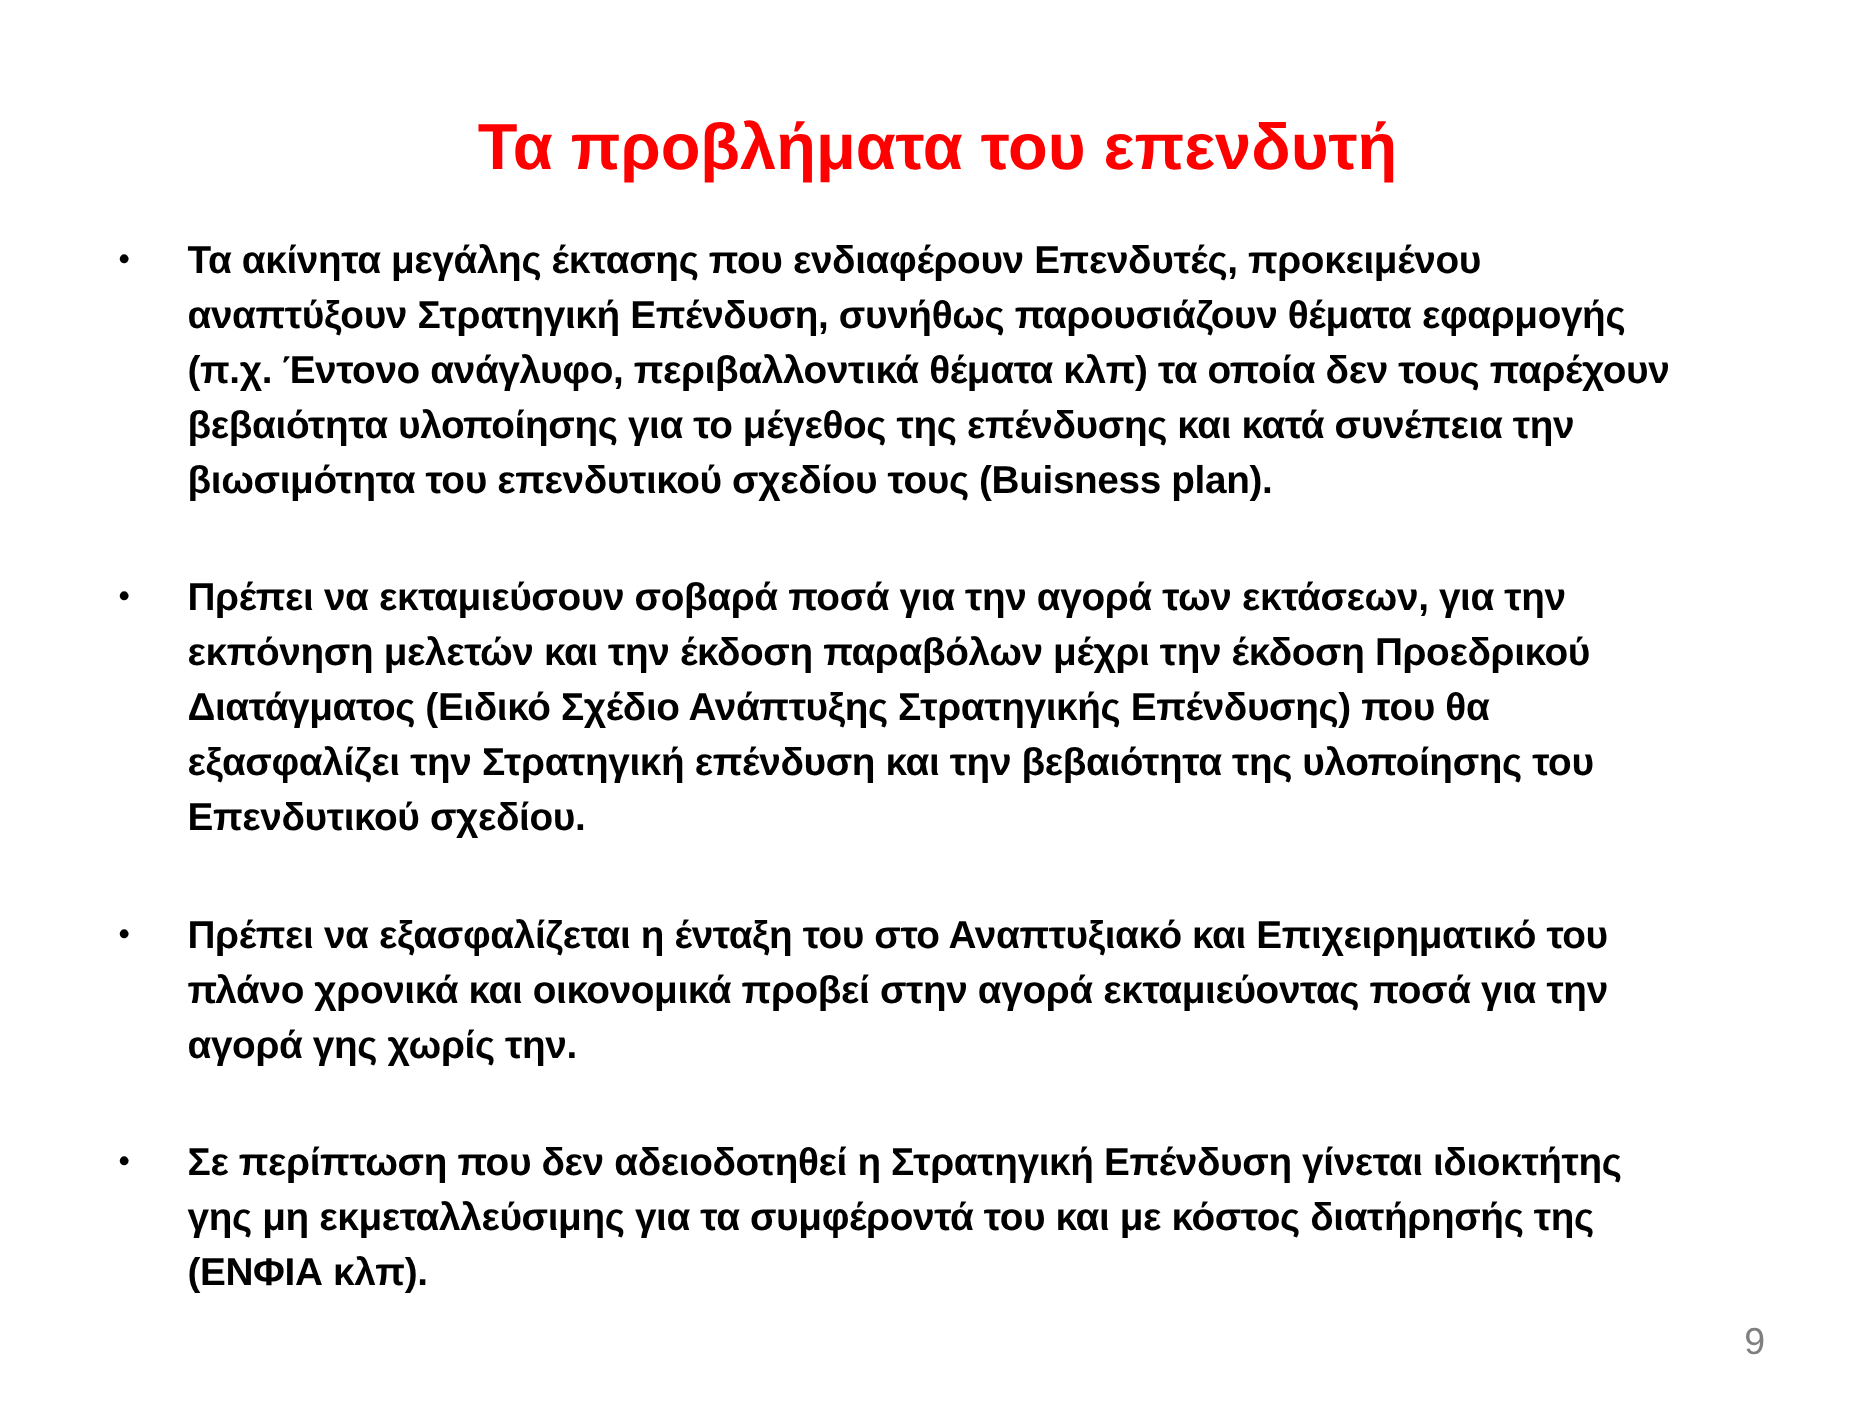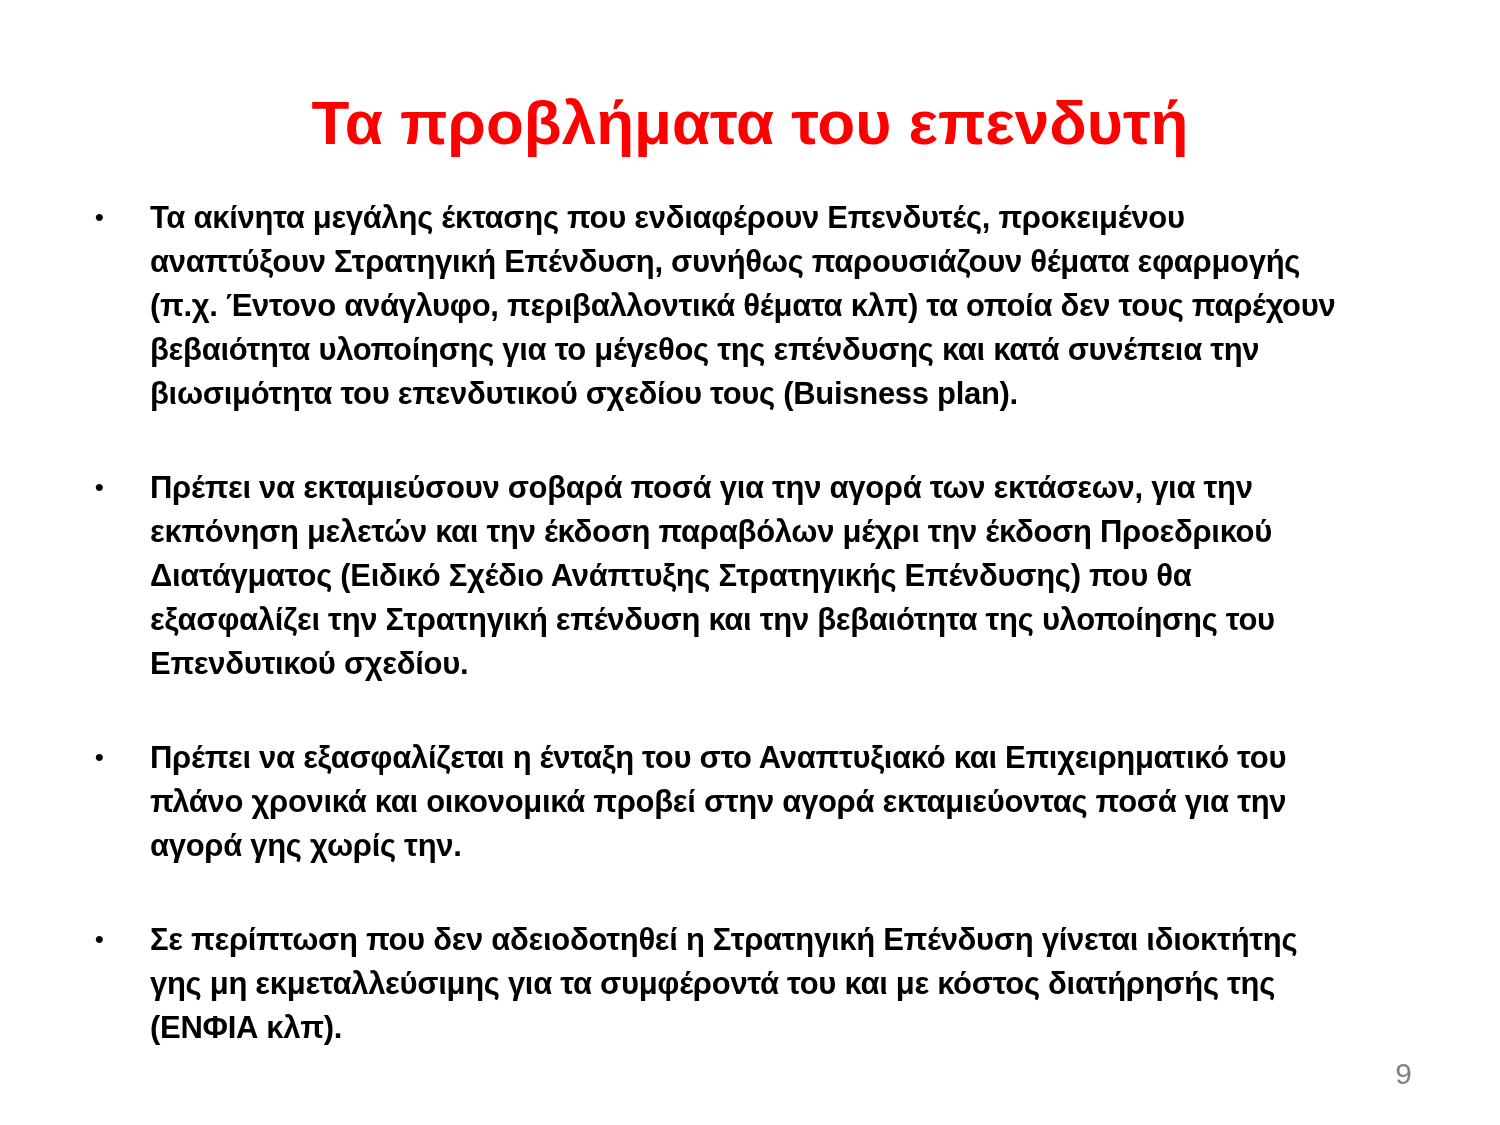--- a/index.html
+++ b/index.html
@@ -17,21 +17,21 @@
   .slide {
     width: 1500px;
     height: 1125px;
     position: relative;
     background: var(--slide-bg, #ffffff);
   }
   .slide-title {
     margin: 0;
     padding-top: 92px;
     text-align: center;
-    font-size: 62px;
+    font-size: 52px;
     font-weight: bold;
     letter-spacing: 0px;
     color: var(--title-color, #ff0000);
     line-height: 1.0;
   }
   ul.bullet-list {
     list-style: none;
     margin: 0;
     padding: 0;
     margin-top: 42px;

